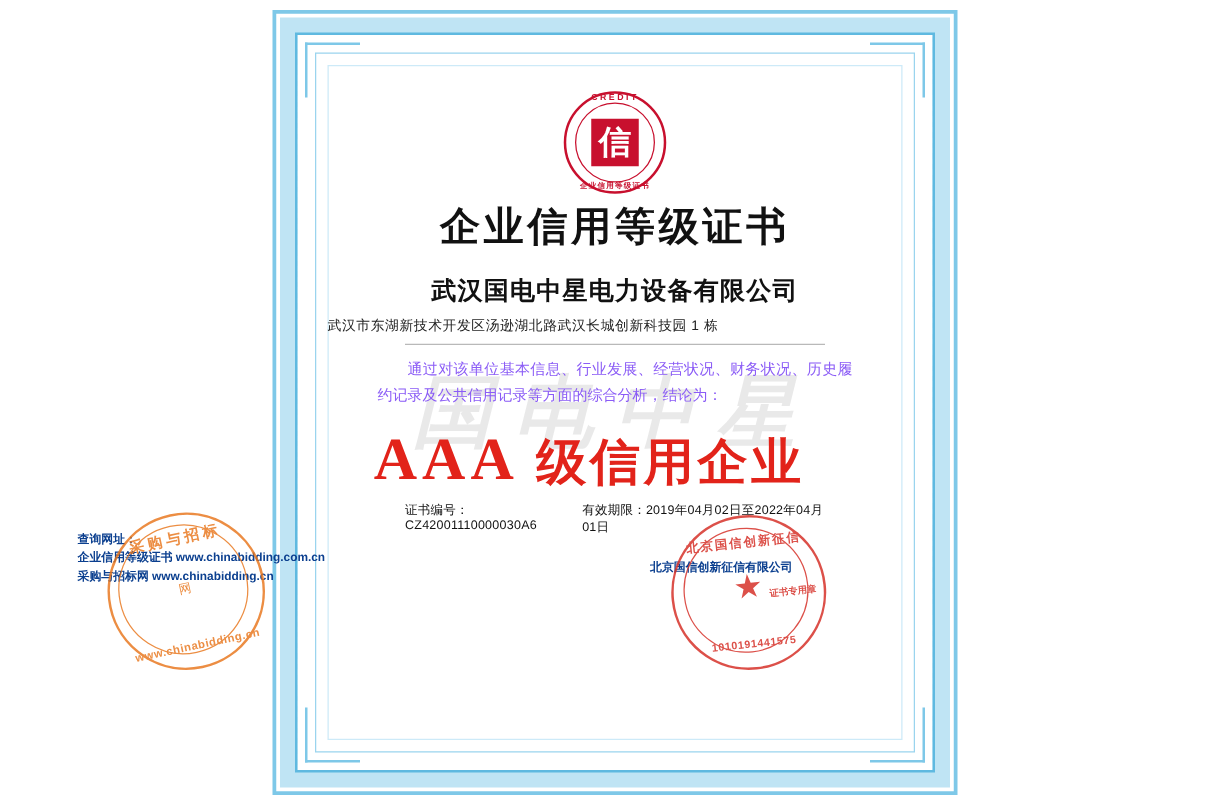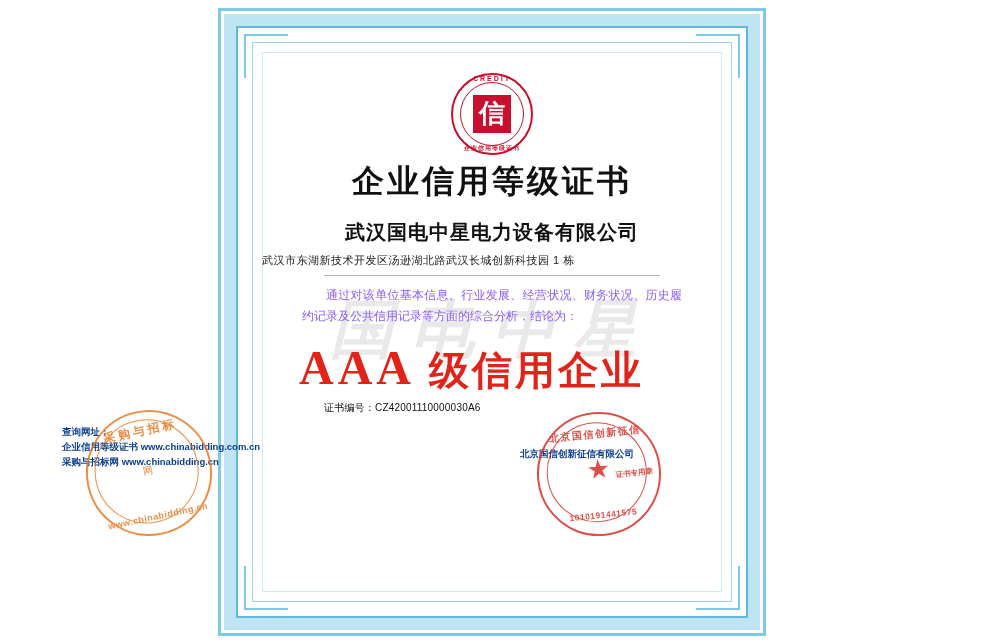--- a/index.html
+++ b/index.html
@@ -452,20 +452,23 @@
     <div id="body-paragraph">通过对该单位基本信息、行业发展、经营状况、财务状况、历史履约记录及公共信用记录等方面的综合分析，结论为：</div>
 
     <div id="grade-line">
       <span class="grade-aaa">AAA</span><span class="grade-suffix">级信用企业</span>
     </div>
 
     <div id="meta-row">
       <div>
         <span>证书编号：</span><span>CZ42001110000030A6</span>
       </div>
+      <div>
+        <span>有效期限：</span><span>2019年04月02日至2022年04月01日</span>
+      </div>
     </div>
 
   </div>
 
   <div id="footer-left">
     <div class="flabel">查询网址：</div>
     <div>企业信用等级证书 www.chinabidding.com.cn</div>
     <div>采购与招标网 www.chinabidding.cn</div>
   </div>
 

